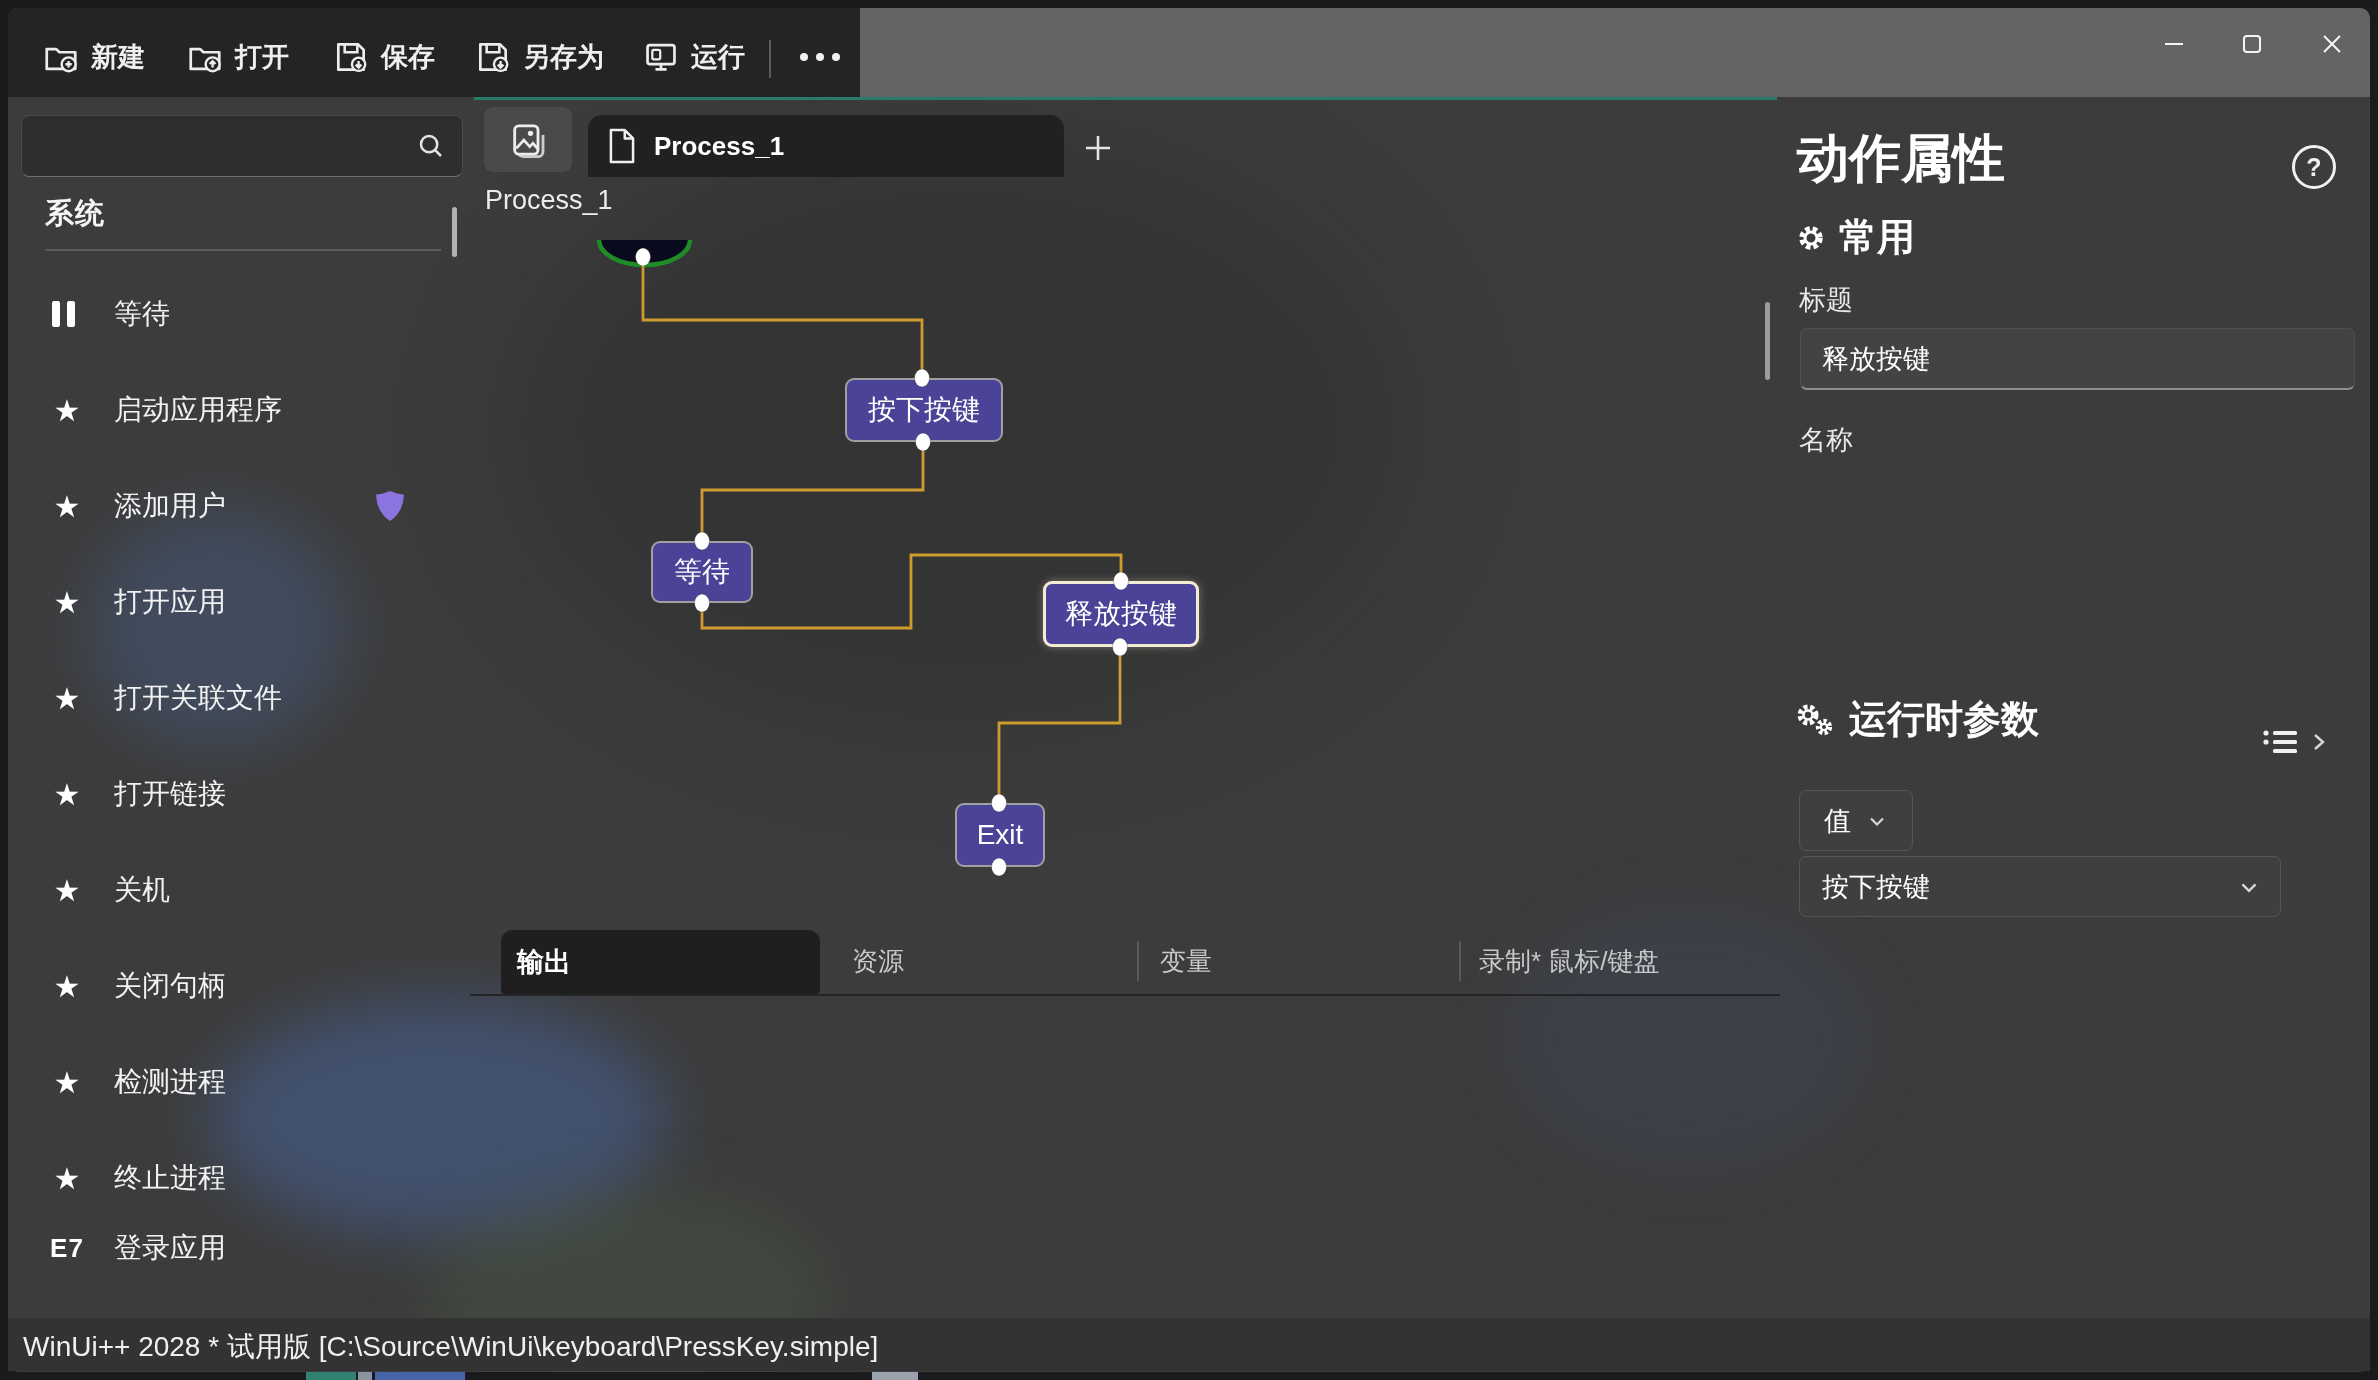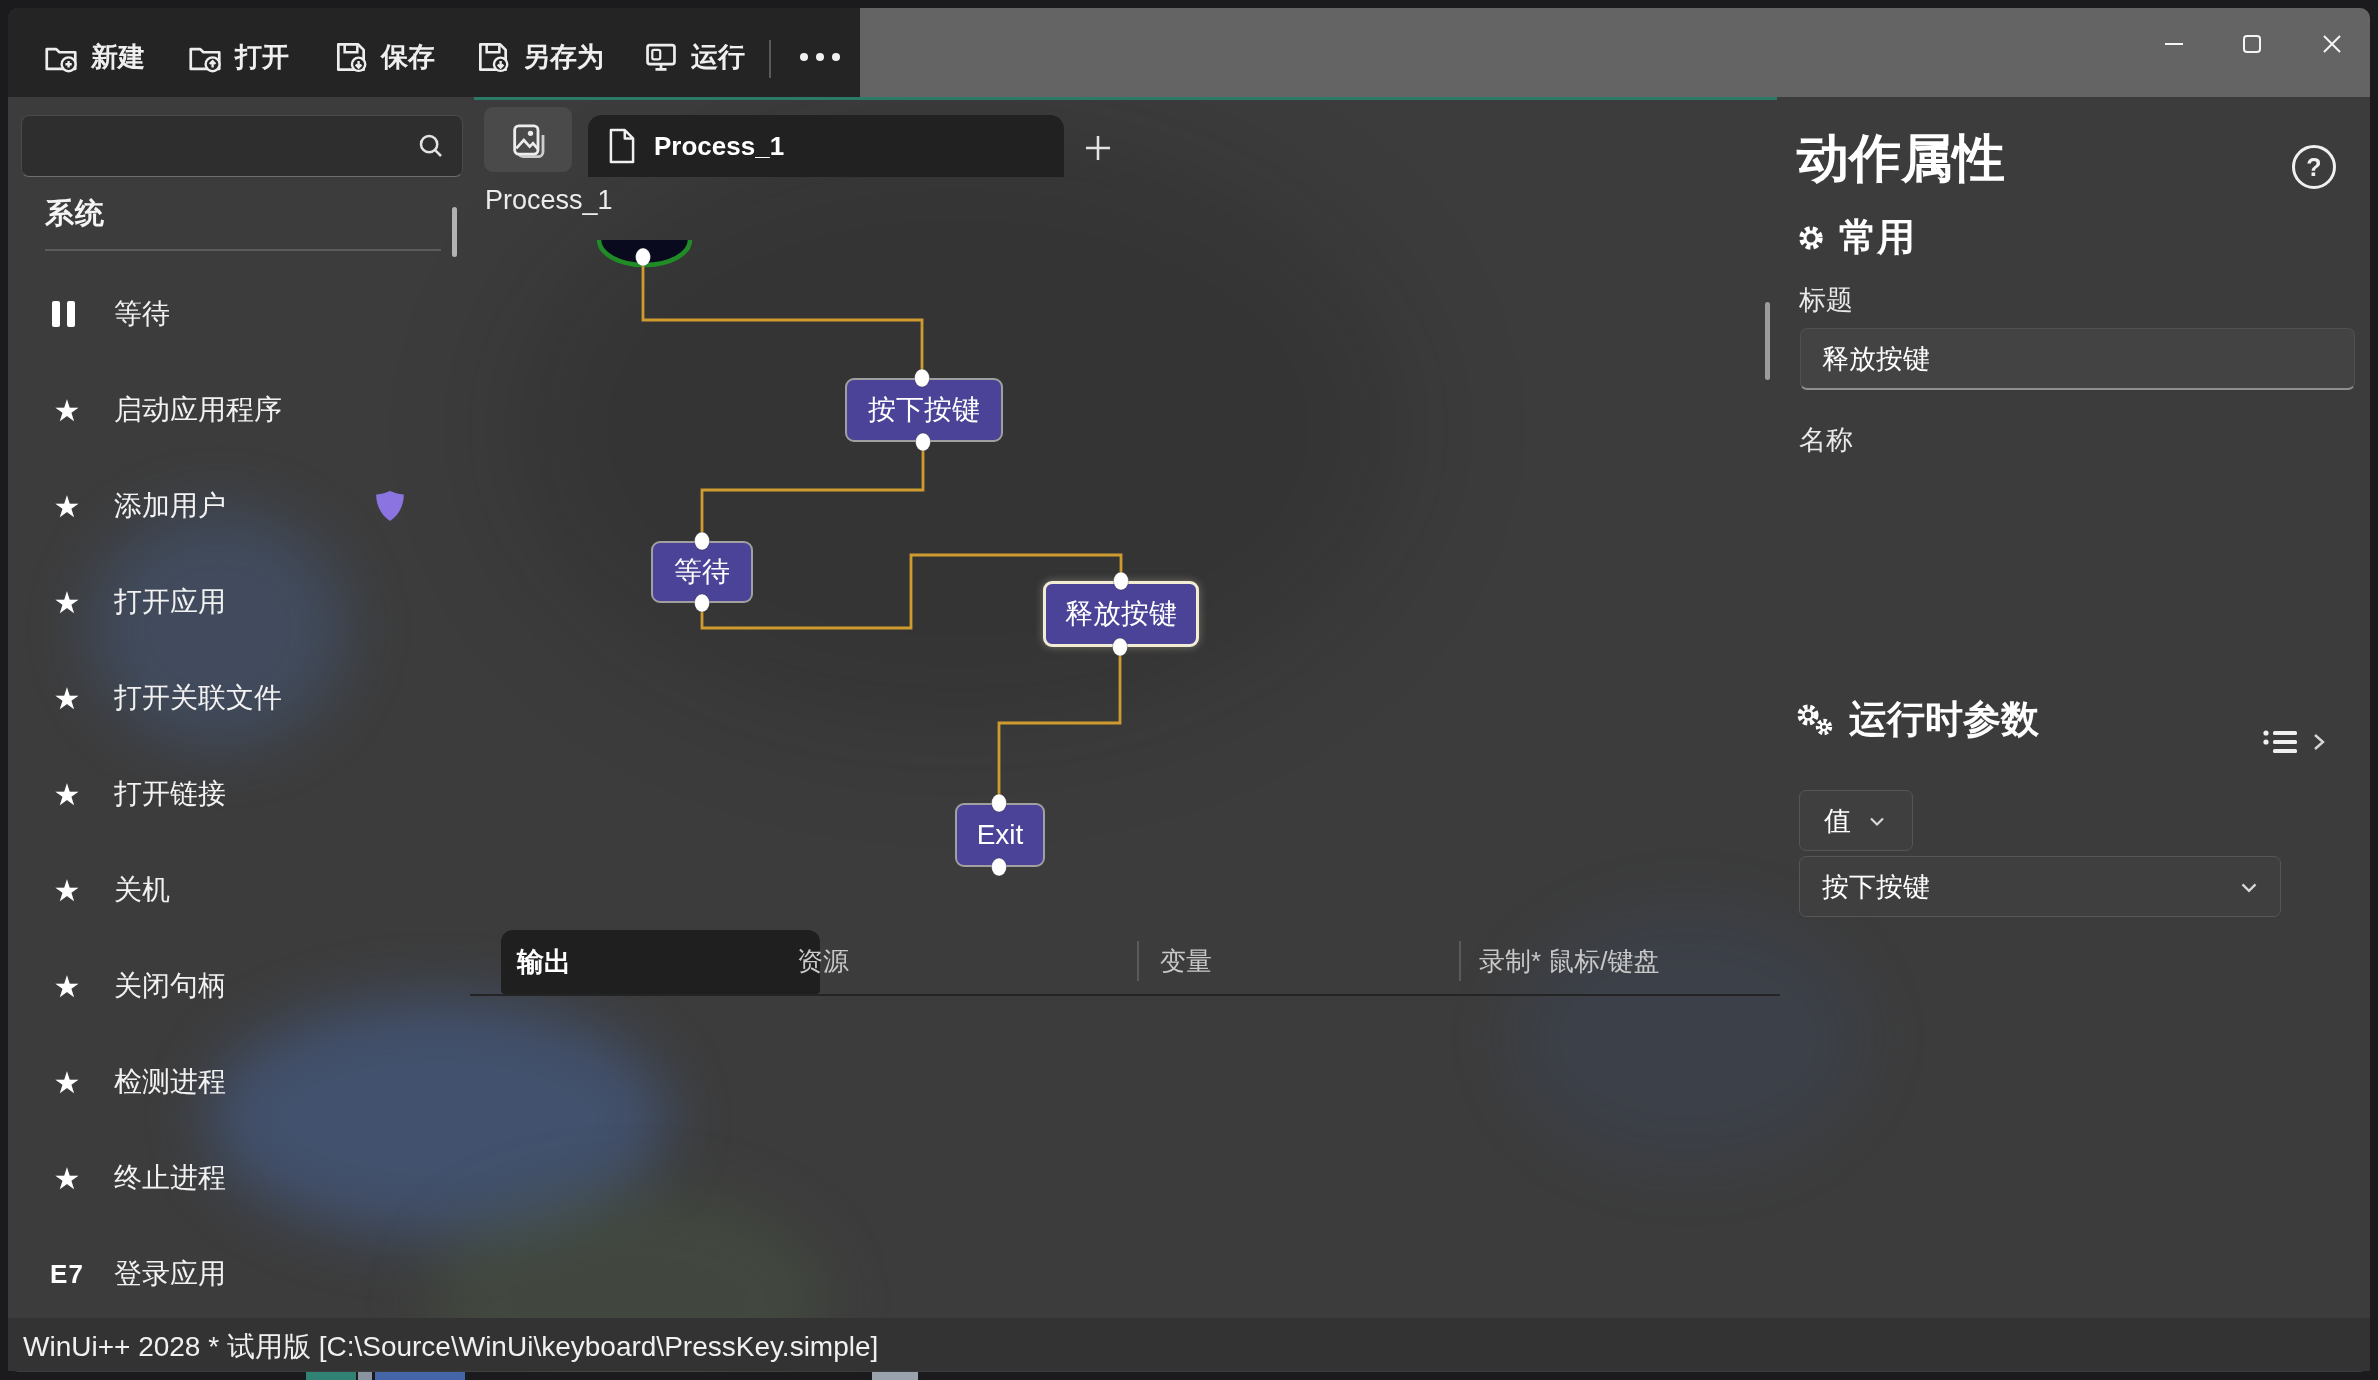--- a/index.html
+++ b/index.html
@@ -196,21 +196,21 @@
         <span class="side-label">关闭句柄</span>
       </div>
       <div class="side-item" style="top: 1034px;">
         <span class="side-icon star-glyph">★</span>
         <span class="side-label">检测进程</span>
       </div>
       <div class="side-item" style="top: 1130px;">
         <span class="side-icon star-glyph">★</span>
         <span class="side-label">终止进程</span>
       </div>
-      <div class="side-item" style="top: 1226px;">
+      <div class="side-item" style="top: 1200px;">
         <span class="side-icon e7-glyph">E7</span>
         <span class="side-label">登录应用</span>
       </div>
     </div>
 
   <div class="abs img-btn">
     <svg width="40" height="40" viewBox="0 0 24 24">
       <rect x="4" y="3.5" width="14" height="17" rx="2.5" fill="none" stroke="#ededed" stroke-width="1.7"></rect>
       <path d="M6.5 20.5 q 1 1.5 2.5 1.5 h 9 a3 3 0 0 0 3-3 v-10" fill="none" stroke="#ededed" stroke-width="1.7" opacity=".8"></path>
       <circle cx="13.5" cy="8" r="1.6" fill="#ededed"></circle>
@@ -265,21 +265,21 @@
       <ellipse cx="643" cy="257" rx="7.5" ry="9" fill="#ffffff" stroke="rgba(0,0,0,.25)"></ellipse>
     </svg>
 
   <div class="abs hthumb"></div>
   <div class="abs vthumb"></div>
 
   <div id="bottom-tabs">
       <div class="abs bottab-active">
         <span>输出</span>
       </div>
-      <span class="bottab-label" style="left: 797px;">资源</span>
+      <span class="bottab-label" style="left: 852px;">资源</span>
       <span class="bottab-label" style="left: 1160px;">变量</span>
       <span class="bottab-label" style="left: 1479px;">录制* 鼠标/键盘</span>
       <div class="bottab-sep" style="left: 1137px;"></div>
       <div class="bottab-sep" style="left: 1459px;"></div>
     </div>
   <div class="abs bot-divider"></div>
 
   <div class="abs insp-title">动作属性</div>
   <div class="abs help-btn">
       <span>?</span>

